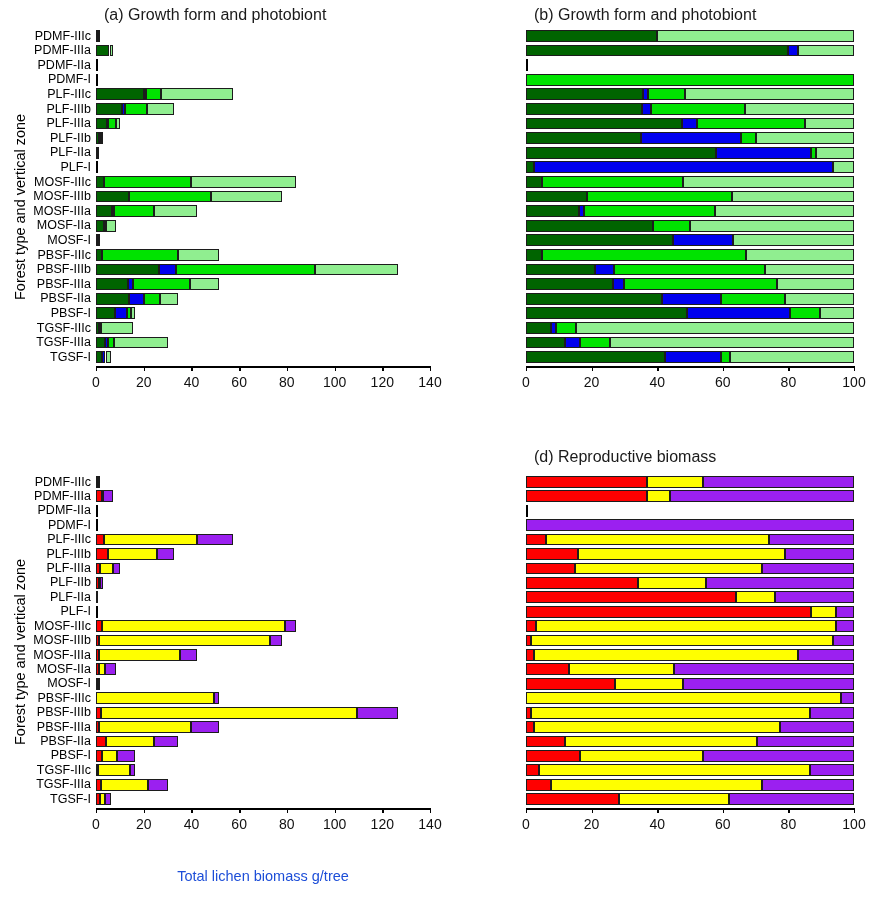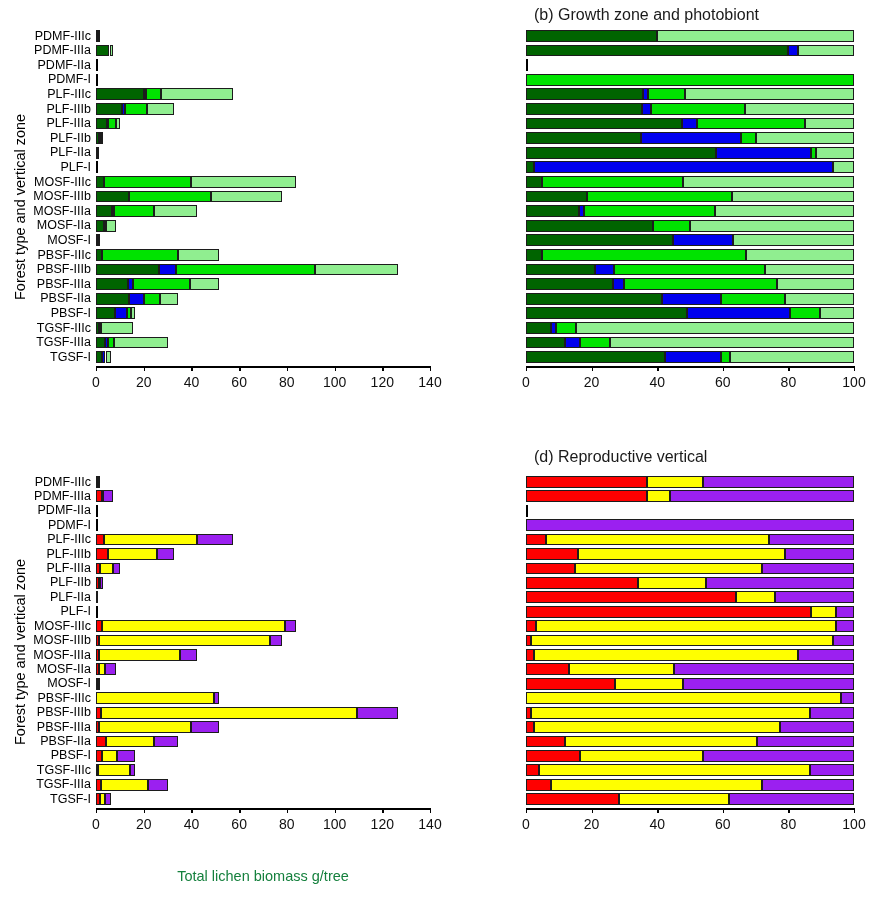--- a/index.html
+++ b/index.html
@@ -3,38 +3,39 @@
 <meta charset="utf-8">
 <style>
   html,body{margin:0;padding:0;background:#fff;}
   #figure{
     position:relative;width:873px;height:900px;background:#ffffff;overflow:hidden;
     font-family:"Liberation Sans",sans-serif;color:#000;
   }
   .panel-title{position:absolute;font-size:16px;color:#1a1a1a;white-space:nowrap;}
   .ylab{position:absolute;font-size:14.5px;color:#000;white-space:nowrap;
         transform:rotate(-90deg);transform-origin:left top;}
-  .xlab{position:absolute;font-size:14.5px;color:#15803d;white-space:nowrap;transform:translateX(-50%);}
+  .xlab{position:absolute;font-size:14.5px;color:#1d4ed8;white-space:nowrap;transform:translateX(-50%);}
   .cat-label{position:absolute;font-size:12.5px;color:#000;text-align:right;white-space:nowrap;}
   .seg{position:absolute;box-sizing:border-box;border:1px solid #1c1c1c;}
   .sliver{position:absolute;background:#000;}
   .axis-line{position:absolute;background:#000;height:1.4px;}
   .tick{position:absolute;background:#000;width:1.4px;height:5px;}
   .tick-label{position:absolute;font-size:14px;color:#111;transform:translateX(-50%);white-space:nowrap;}
   .legend-box{position:absolute;background:#fff;border:1.6px solid #2a2a2a;padding:7px 10px 6px 9px;}
   .legend-item{display:flex;align-items:center;height:17px;}
   .legend-swatch{width:8px;height:8px;margin-right:9px;flex:0 0 auto;}
   .legend-label{font-size:13.5px;color:#1a1a1a;}
 </style>
 </head>
 <body>
 
 <div id="figure">
-  <div class="panel-title" style="left:534px;top:6px;">(b) Growth zone and photobiont</div>
-  <div class="panel-title" style="left:534px;top:448px;">(d) Reproductive vertical</div>
+  <div class="panel-title" style="left:104px;top:6px;">(a) Growth form and photobiont</div>
+  <div class="panel-title" style="left:534px;top:6px;">(b) Growth form and photobiont</div>
+  <div class="panel-title" style="left:534px;top:448px;">(d) Reproductive biomass</div>
 
   <div class="ylab" style="left:12px;top:300px;">Forest type and vertical zone</div>
   <div class="ylab" style="left:12px;top:745px;">Forest type and vertical zone</div>
 
   <div class="xlab" style="left:263px;top:868px;">Total lichen biomass g/tree</div>
 <div class="cat-label" style="position: absolute; left: -4px; top: 28.5px; width: 95px;">PDMF-IIIc</div>
     <div class="seg" style="position: absolute; left: 96px; top: 30px; width: 1.67px; height: 11.8px; background: rgb(0, 100, 0);"></div>
     <div class="seg" style="position: absolute; left: 97.67px; top: 30px; width: 2.62429px; height: 11.8px; background: rgb(144, 238, 144);"></div>
     <div class="cat-label" style="position: absolute; left: -4px; top: 43.1px; width: 95px;">PDMF-IIIa</div>
     <div class="seg" style="position: absolute; left: 96px; top: 44.6px; width: 13.36px; height: 11.8px; background: rgb(0, 100, 0);"></div>

